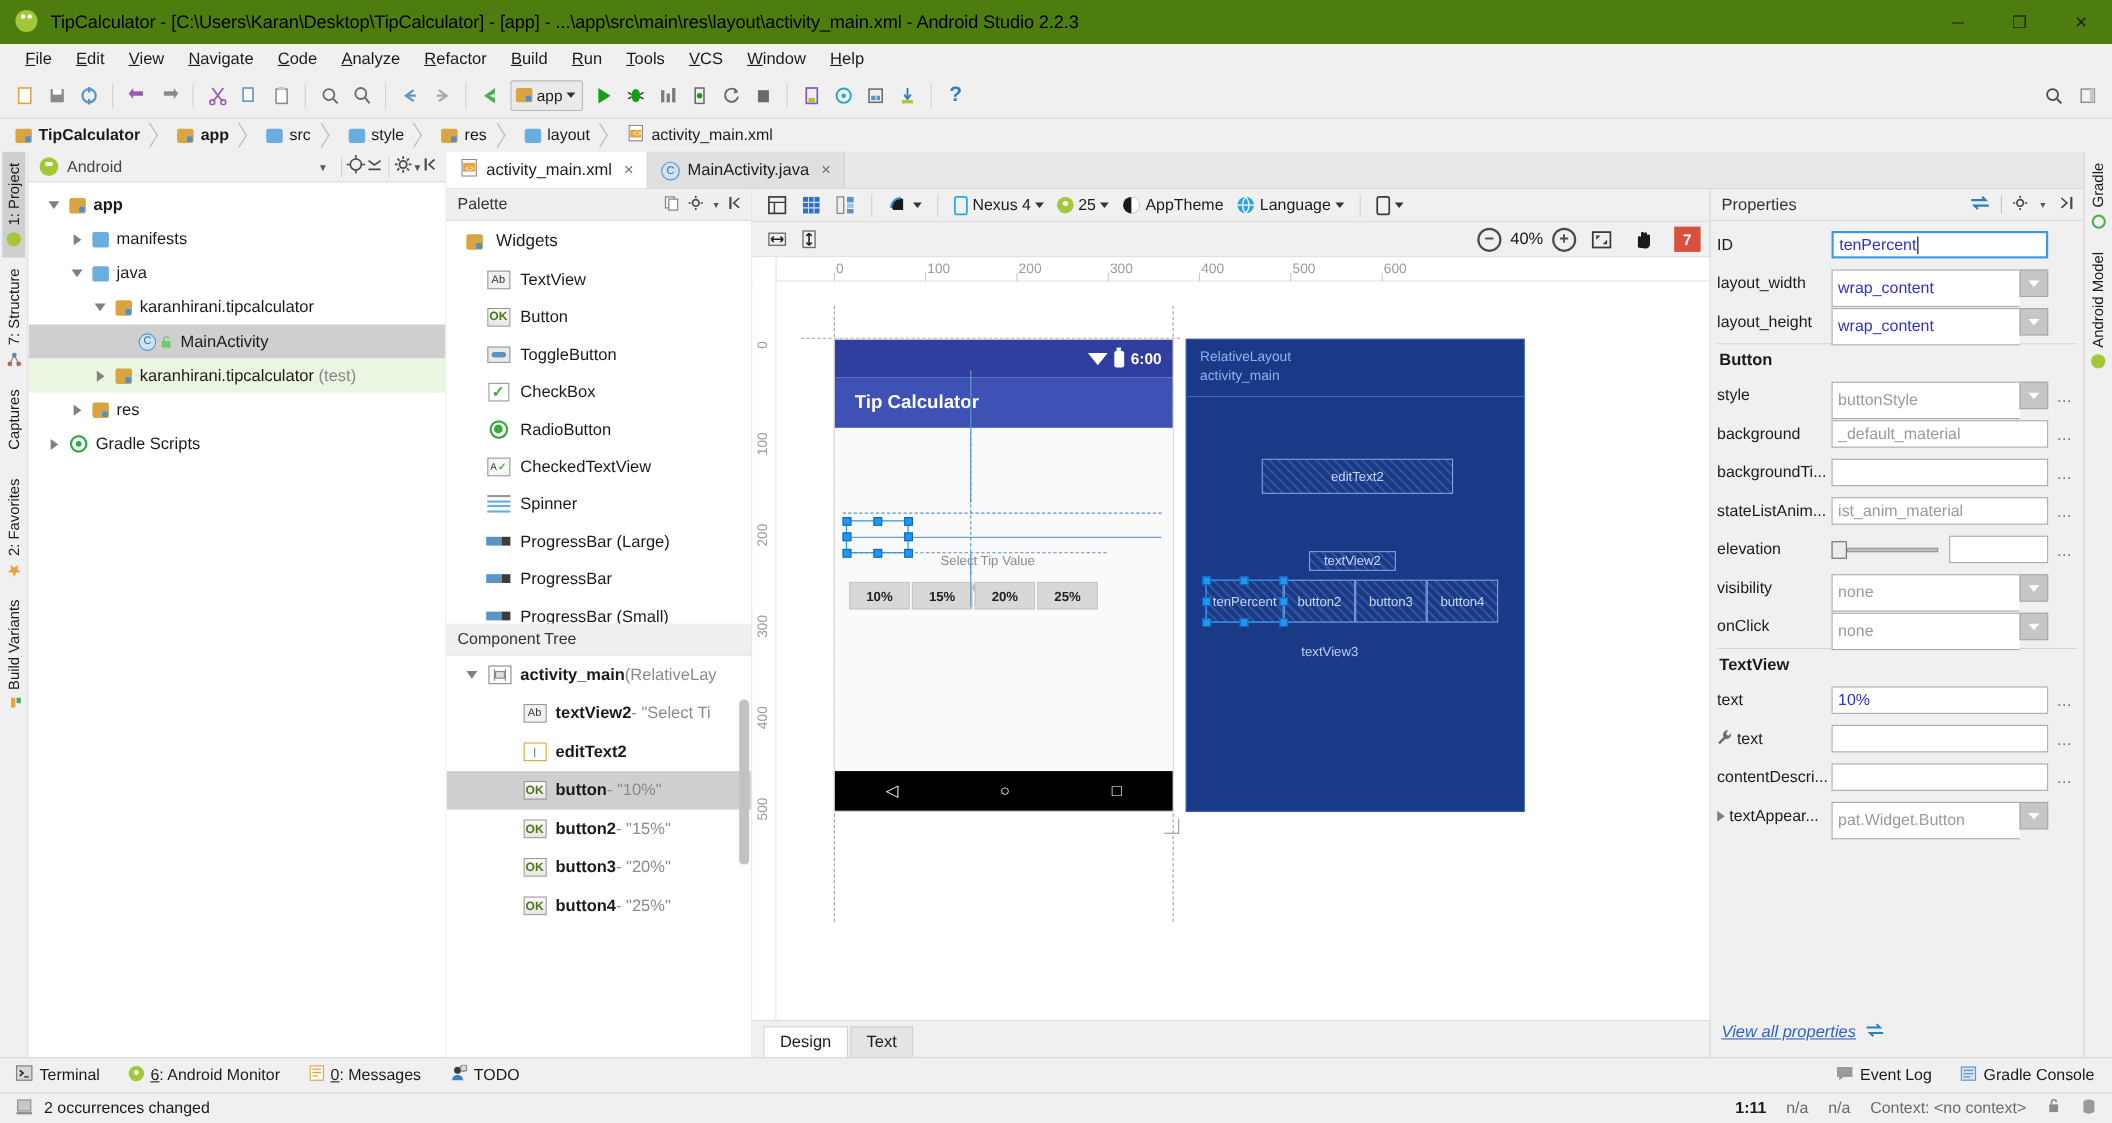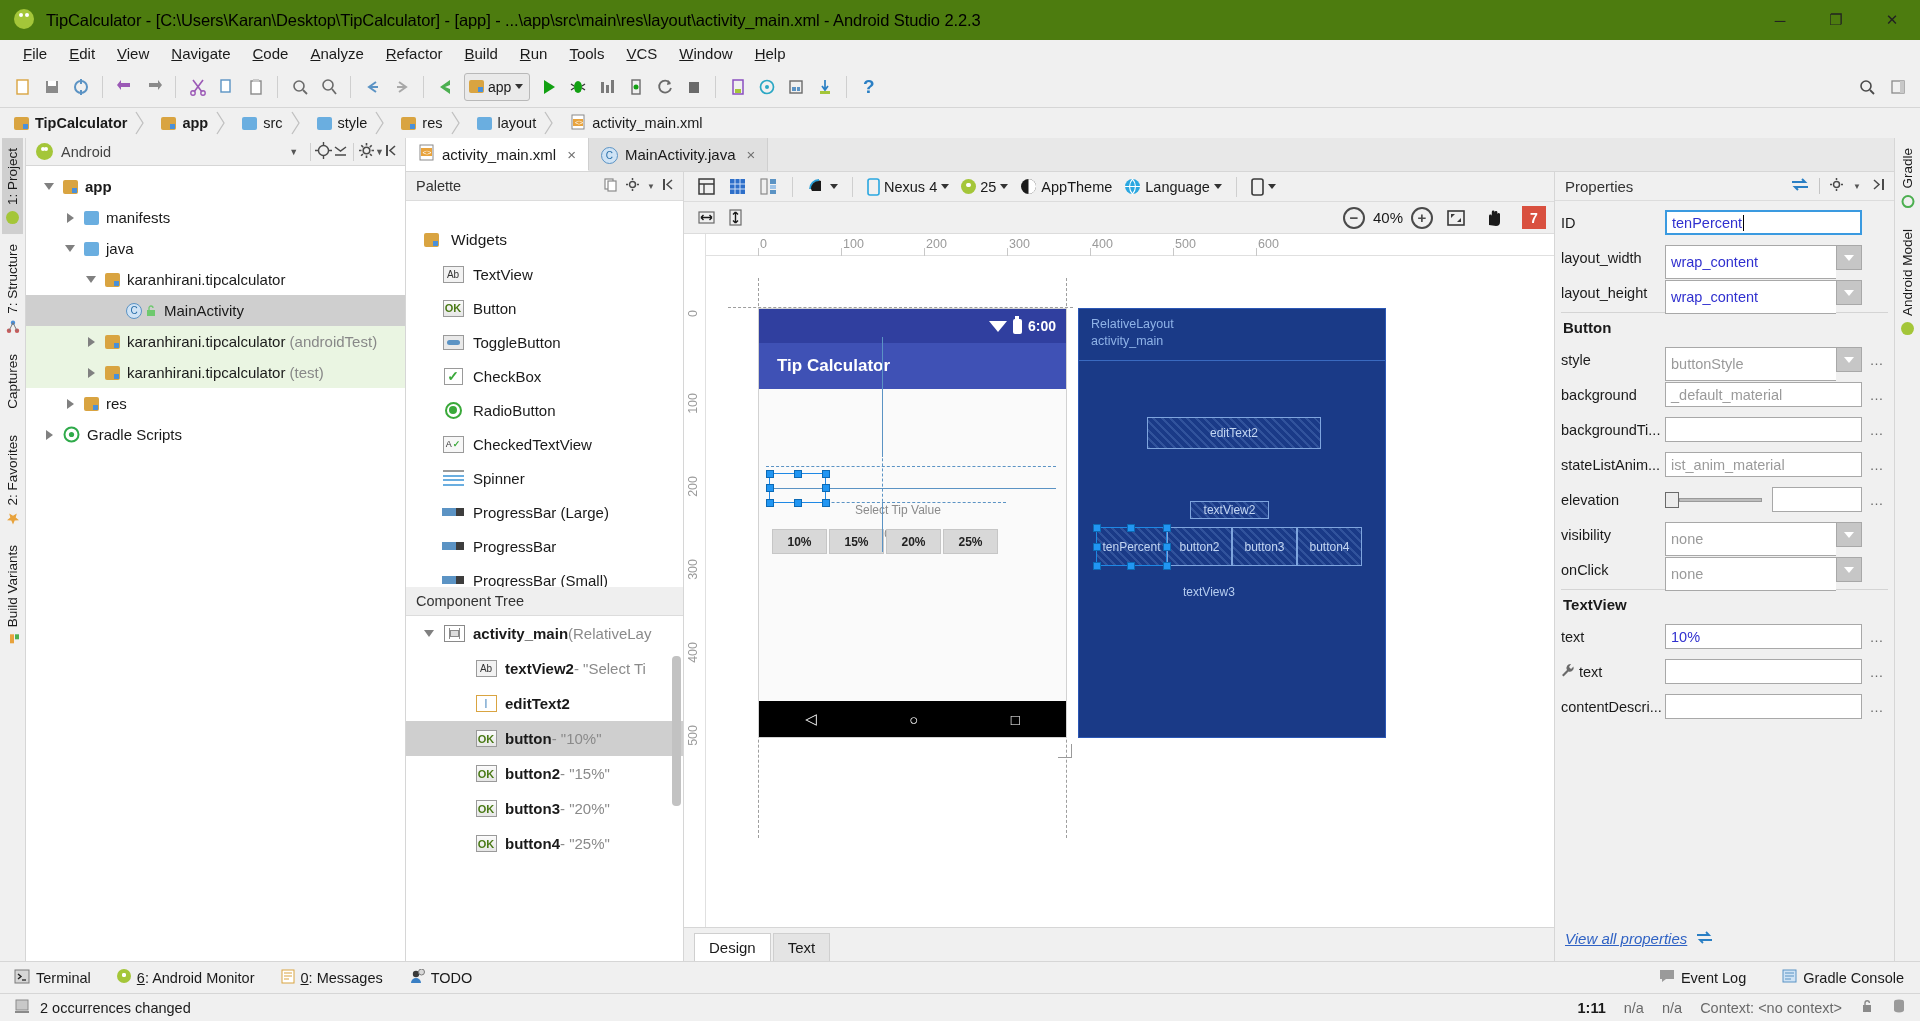--- a/index.html
+++ b/index.html
@@ -79,21 +79,21 @@
   .tabsrow { height:34px; background:#e8e8e8; display:flex; align-items:flex-end; flex:0 0 34px; border-bottom:1px solid #d6d6d6;}
   .etab { height:33px; display:flex; align-items:center; gap:7px; padding:0 12px; font-size:15px; background:#e0e0e0; border-right:1px solid #cfcfcf;}
   .etab.active { background:#fff; border-bottom:1px solid #fff; }
   .etab .x { color:#707070; font-size:15px; margin-left:4px; }
   .editor-area { flex:1 1 auto; display:flex; min-height:0; }
 
   
   .palcol { width:278px; flex:0 0 278px; display:flex; flex-direction:column; border-right:1px solid #d6d6d6; background:#fff;}
   .secthead { height:29px; background:#efefef; display:flex; align-items:center; padding:0 6px 0 10px; font-size:14.5px; color:#333; border-bottom:1px solid #dcdcdc; flex:0 0 29px;}
   .secthead .sp{margin-left:auto;display:flex;align-items:center;gap:7px;}
-  .pal-list { flex:0 0 auto; background:#fff; padding-top:2px; overflow:hidden; height:366px;margin-top:20px;}
+  .pal-list { flex:0 0 auto; background:#fff; padding-top:2px; overflow:hidden; height:366px;}
   .pitem { height:34px; display:flex; align-items:center; font-size:15px; padding-left:14px; white-space:nowrap;}
   .pitem.group{font-size:15.5px;}
   .pitem .pil{margin-left:9px;}
   .pic { width:22px; height:18px; flex:0 0 22px; display:flex;align-items:center;justify-content:center;}
   .ic-box { width:21px;height:17px;border:1px solid #9a9a9a;background:#f2f2f2;font-size:10px;display:flex;align-items:center;justify-content:center;color:#333;}
   .ic-ok { width:21px;height:17px;border:1px solid #9a9a9a;background:linear-gradient(#fbfbfb,#e6e6e6);font-size:11px;font-weight:bold;display:flex;align-items:center;justify-content:center;color:#4a7a16;}
   .ic-toggle{width:21px;height:15px;border:1px solid #9a9a9a;background:#e9e9e9;display:flex;align-items:center;justify-content:center;}
   .ic-toggle i{display:block;width:13px;height:5px;background:#5b93c4;border-radius:3px;}
   .ic-check{width:19px;height:17px;border:1px solid #9a9a9a;background:#fff;display:flex;align-items:center;justify-content:center;color:#3aa93a;font-size:14px;font-weight:bold;}
   .ic-radio{width:17px;height:17px;border:2px solid #3aa93a;border-radius:50%;display:flex;align-items:center;justify-content:center;}
@@ -179,21 +179,21 @@
   .slider{flex:1 1 auto;display:flex;align-items:center;gap:0;height:25px;}
   .slider .track{flex:1 1 auto;height:4px;background:#bdbdbd;border:1px solid #9a9a9a;}
   .slider .knob{width:14px;height:16px;background:#ececec;border:1px solid #6a6a6a;flex:0 0 14px;}
   .vap{padding:14px 0 0 4px;font-style:italic;}
   .vap a{color:#2f62c4;text-decoration:underline;font-size:15px;}
 
   
   .toolwin { height:32px; background:#f0f0f0; display:flex; align-items:center; padding-left:14px; flex:0 0 32px; border-top:1px solid #d6d6d6; font-size:14.5px; gap:26px;}
   .twi{display:flex;align-items:center;gap:6px;}
   .twi u{text-decoration:underline;}
-  .twright{margin-left:auto;display:flex;gap:36px;padding-right:16px;}
+  .twright{margin-left:auto;display:flex;gap:26px;padding-right:16px;}
   .statusline { height:28px; background:#f0f0f0; display:flex; align-items:center; padding-left:14px; flex:0 0 28px; border-top:1px solid #d6d6d6; font-size:14.5px;}
   .slright{margin-left:auto;display:flex;align-items:center;gap:18px;padding-right:14px;color:#6a6a6a;}
   .slright .b{color:#1a1a1a;font-weight:bold;}
 </style>
 </head>
 <body>
 
 <div class="app">
 
   <div class="titlebar">
@@ -542,29 +542,20 @@
             <span style="display: inline-flex; align-items: center; margin-left: 5px;">
               <span style="display:inline-flex;align-items:center;gap:3px;">
                 <span style="display:inline-flex;align-items:center;justify-content:center;width:16px;height:16px;border-radius:50%;background:#cfe3f5;border:1px solid #5b93c4;font-size:10px;color:#2a6fa8;">C</span>
                 <svg width="12" height="14">
                   <rect x="2" y="6" width="8" height="6" fill="#6ec96e"></rect>
                   <path d="M4 6 V4 a2 2 0 0 1 4 0" fill="none" stroke="#6ec96e" stroke-width="1.3"></path>
                 </svg>
               </span>
             </span>
             <span class="nlbl">MainActivity</span>
-          </div>
-          <div class="tnode testbg">
-            <span class="tw" style="margin-left: 56px;">
-              <span class="arrow-r"></span>
-            </span>
-            <span style="display: inline-flex; align-items: center; margin-left: 5px;">
-              <span class="fldr" style="width:17px;height:14px;"></span>
-            </span>
-            <span class="nlbl">karanhirani.tipcalculator<span class="gray"> (androidTest)</span></span>
           </div>
           <div class="tnode testbg">
             <span class="tw" style="margin-left: 56px;">
               <span class="arrow-r"></span>
             </span>
             <span style="display: inline-flex; align-items: center; margin-left: 5px;">
               <span class="fldr" style="width:17px;height:14px;"></span>
             </span>
             <span class="nlbl">karanhirani.tipcalculator<span class="gray"> (test)</span></span>
           </div>
@@ -1131,20 +1122,33 @@
                 <div class="pfield"></div>
                 <div class="dots">…</div>
               </div>
               <div class="prow">
                 <div class="pkey">
                   <span>contentDescri...</span>
                 </div>
                 <div class="pfield"></div>
                 <div class="dots">…</div>
               </div>
+              <div class="prow">
+                <div class="pkey">
+                  <span class="arrow-r"></span>
+                  <span>textAppear...</span>
+                </div>
+                <div class="pcombo">
+                  <span class="cbx" style="color:#9a9a9a">pat.Widget.Button</span>
+                  <span class="cbtn">
+                    <span class="tri-w"></span>
+                  </span>
+                </div>
+                <div class="dots"></div>
+              </div>
             </div>
           <div class="vap" style="padding-left:10px;padding-bottom:14px;">
             <a href="#">View all properties</a>
             <span style="margin-left:5px;"><svg width="18" height="13">
                   <path d="M1 4 h12 l-3 -3 M16 9 h-12 l3 3" stroke="#2a7fc4" stroke-width="1.8" fill="none"></path>
                 </svg></span>
           </div>
         </div>
 
       </div>

